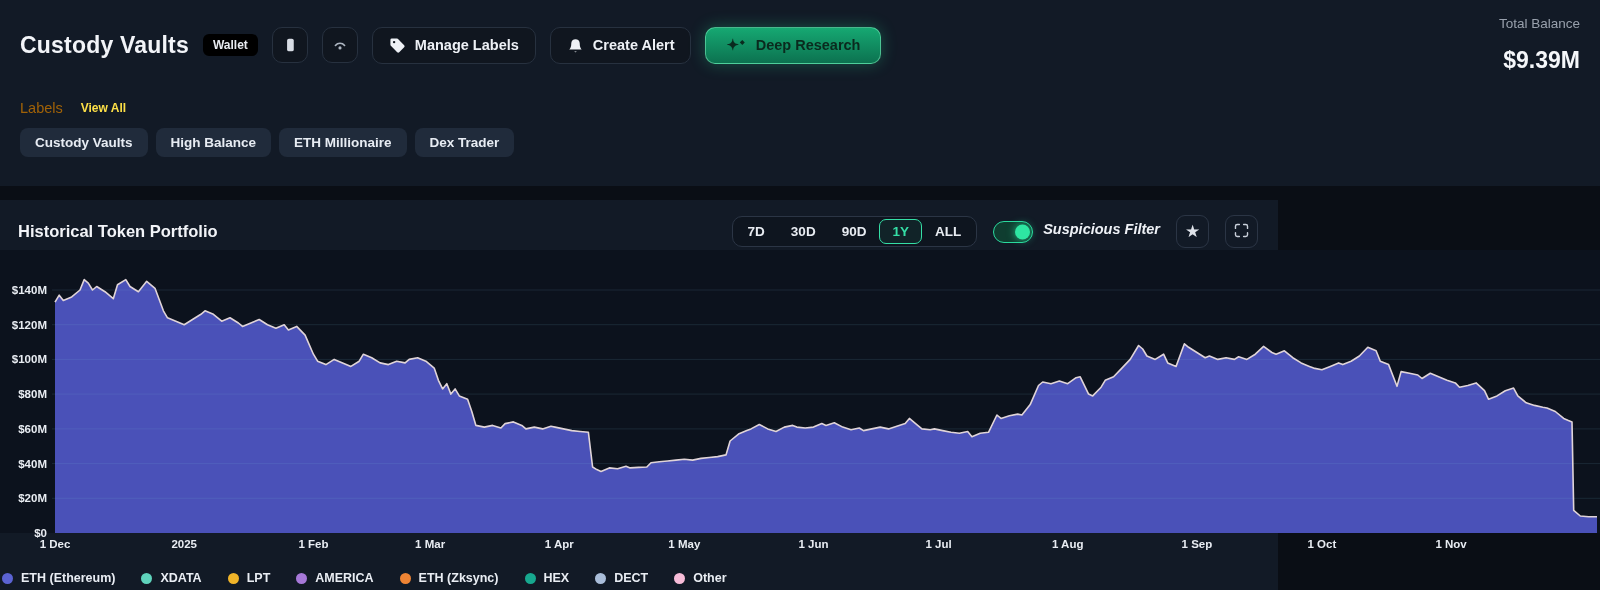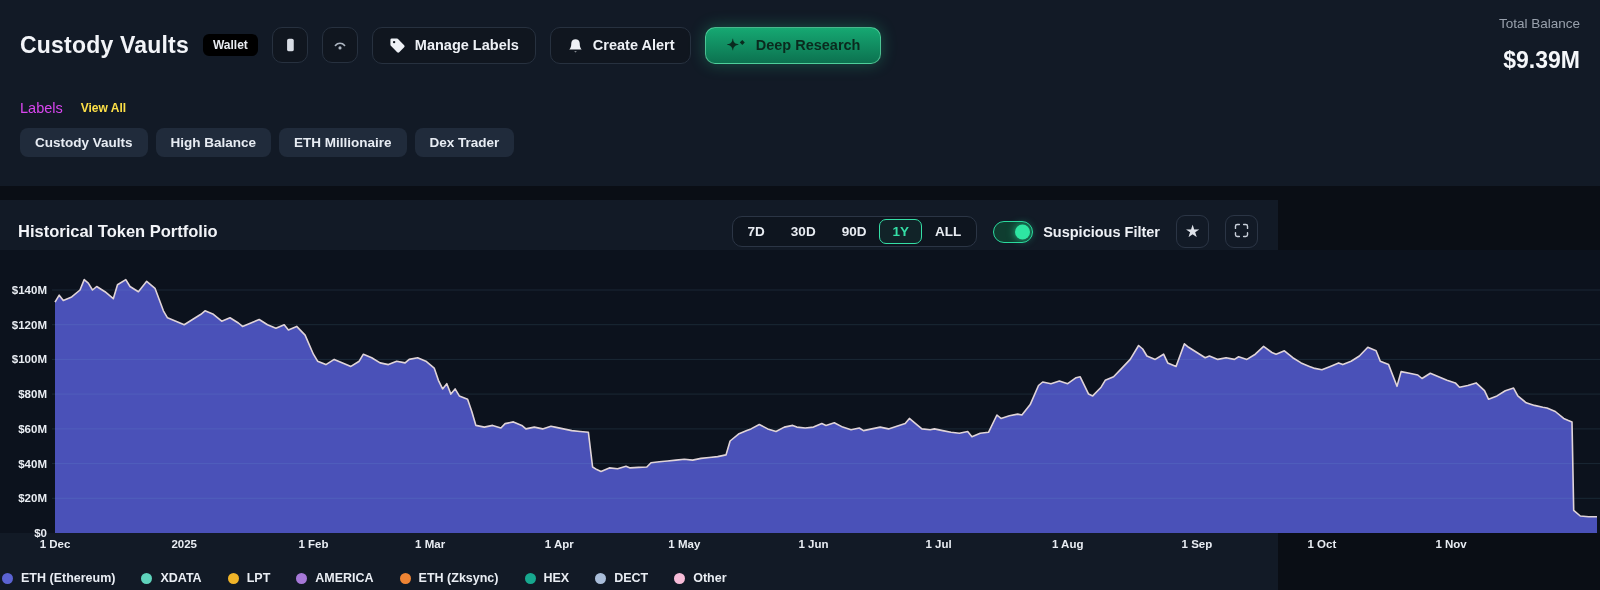--- a/index.html
+++ b/index.html
@@ -16,34 +16,34 @@
   .btn svg, .icon-btn svg { display:block; }
   .btn-deep { background:linear-gradient(180deg,#16a872,#0c7250); border:1px solid rgba(125,240,190,.55); color:#0a2a1e; box-shadow:0 0 16px rgba(40,220,150,.30); padding:0 20px; gap:11px; }
   .sparkle { font-size:15px; line-height:1; position:relative; top:-1px; }
   .sparkle::after { content:"◆"; font-size:6px; vertical-align:super; margin-left:1px; }
   .spacer { flex:1; }
   .total-balance { text-align:right; }
   .tb-label { color:#98a0ac; font-size:13.5px; margin-bottom:16px; }
   .tb-value { color:#f5f7fa; font-size:23px; font-weight:700; }
 
   .labels-row { display:flex; align-items:center; gap:18px; margin-top:26px; }
-  .labels-title { color:#d946ef; font-size:14.5px; }
+  .labels-title { color:#a16207; font-size:14.5px; }
   .view-all { color:#fde047; font-size:12px; font-weight:700; cursor:pointer; text-decoration:none; }
   .chips { display:flex; gap:8px; margin-top:12px; }
   .chip { background:#202b3b; color:#e7ecf3; font-size:13.5px; font-weight:700; padding:7px 15px; border-radius:8px; cursor:pointer; }
 
   
   .chart-panel { position:absolute; top:200px; left:0; width:1278px; height:390px; background:#121a26; }
   .chart-header { display:flex; align-items:center; justify-content:space-between; padding:15px 20px 0 18px; }
   .chart-title { color:#f2f4f8; font-size:16.5px; font-weight:700; }
   .controls { display:flex; align-items:center; gap:16px;margin-left:21px; }
   .range-group { display:flex; align-items:center; border:1px solid #2b3545; border-radius:10px; background:#0e151f; padding:2px; }
   .range { padding:4px 12px; font-size:13.5px; font-weight:700; color:#e8ecf2; border:1px solid transparent; border-radius:7px; cursor:pointer; }
   .range.selected { color:#35dfa6; border-color:#35dfa6; background:rgba(53,223,166,.07); }
-  .toggle-wrap { display:flex; align-items:center; gap:10px; }
+  .toggle-wrap { display:flex; align-items:flex-start; gap:10px;font-style:italic; }
   .toggle { width:40px; height:22px; border-radius:12px; background:#0f3d30; border:1.5px solid #2bd99e; position:relative; display:inline-block; cursor:pointer; }
   .toggle .knob { position:absolute; right:2px; top:50%; transform:translateY(-50%); width:15px; height:15px; border-radius:50%; background:#2ee6a2; box-shadow:0 0 8px rgba(46,230,162,.75); }
   .toggle-label { color:#eef1f6; font-size:14.5px; font-weight:700; }
   .small-btn { width:33px; height:33px; display:flex; align-items:center; justify-content:center; background:transparent; border:1px solid #2b3545; border-radius:9px; cursor:pointer; }
   .star-glyph { color:#dfe3ea; font-size:17px; line-height:1; }
 
   .chart-area { position:absolute; top:50px; left:0; width:1600px; height:300px;text-align:center; }
   .legend { position:absolute; left:2px; bottom:5px; display:flex; align-items:center; gap:26px; }
   .legend-item { display:flex; align-items:center; gap:8px; cursor:pointer; }
   .legend-dot { width:11px; height:11px; border-radius:50%; }

